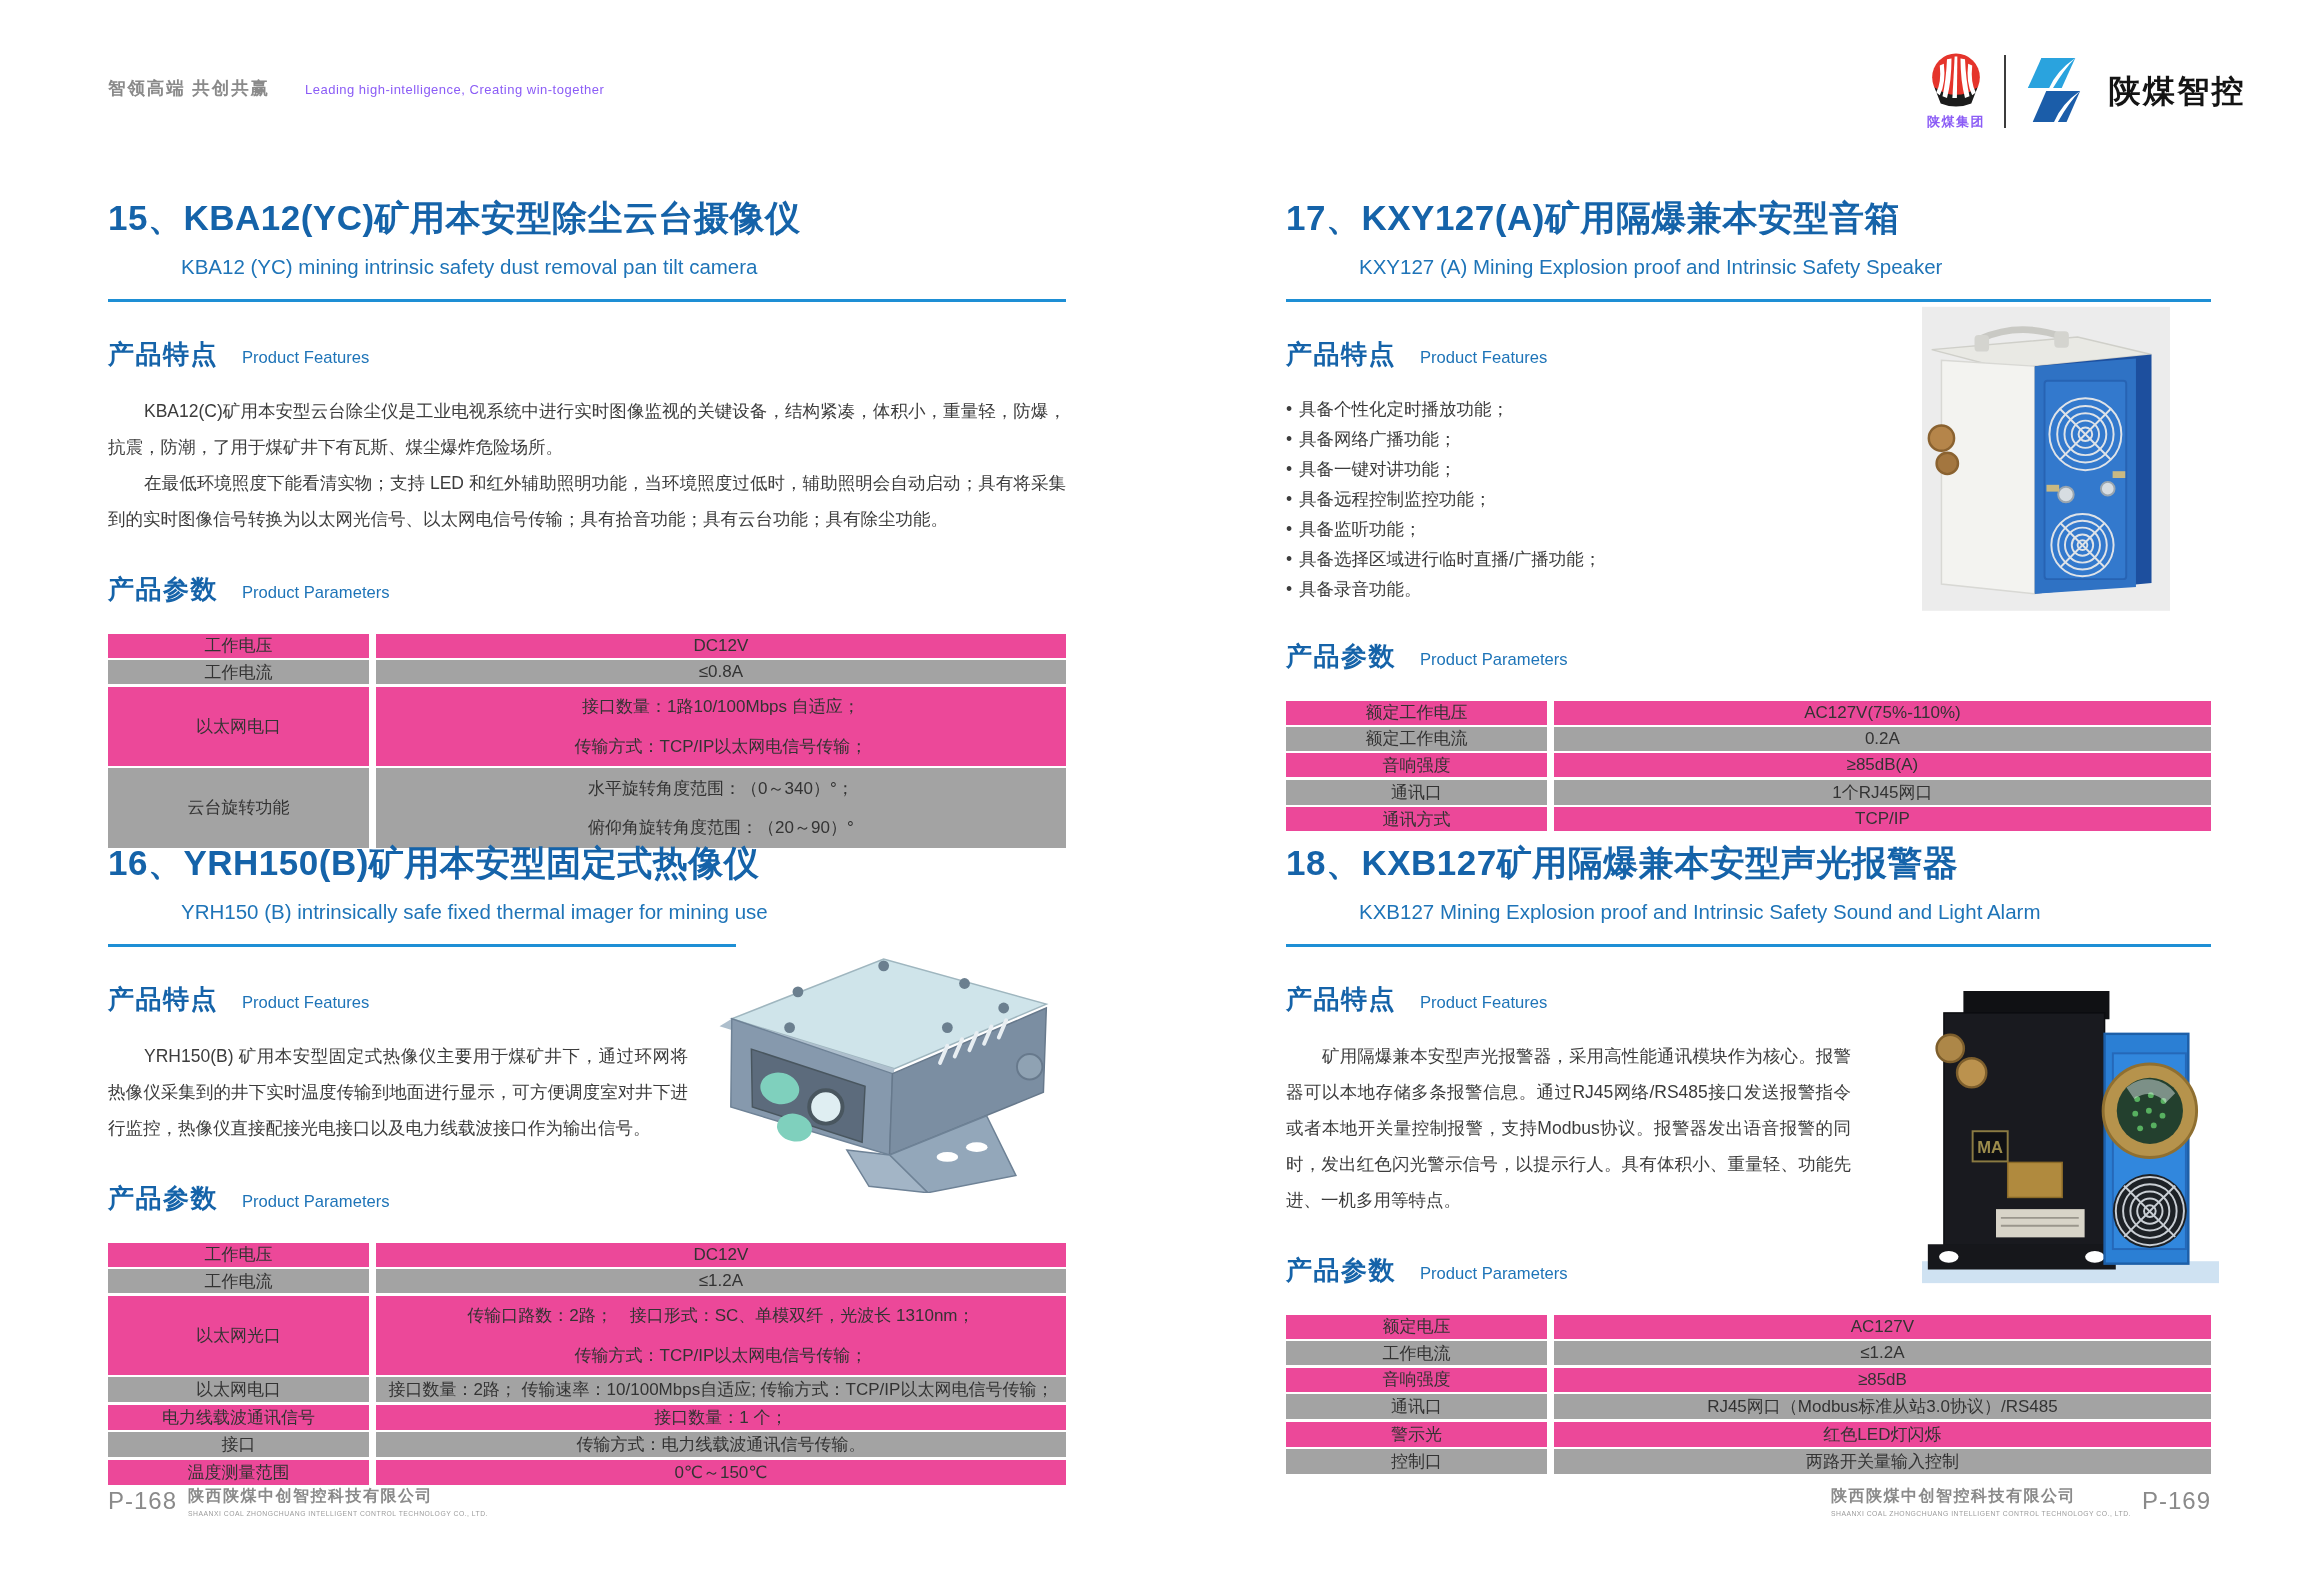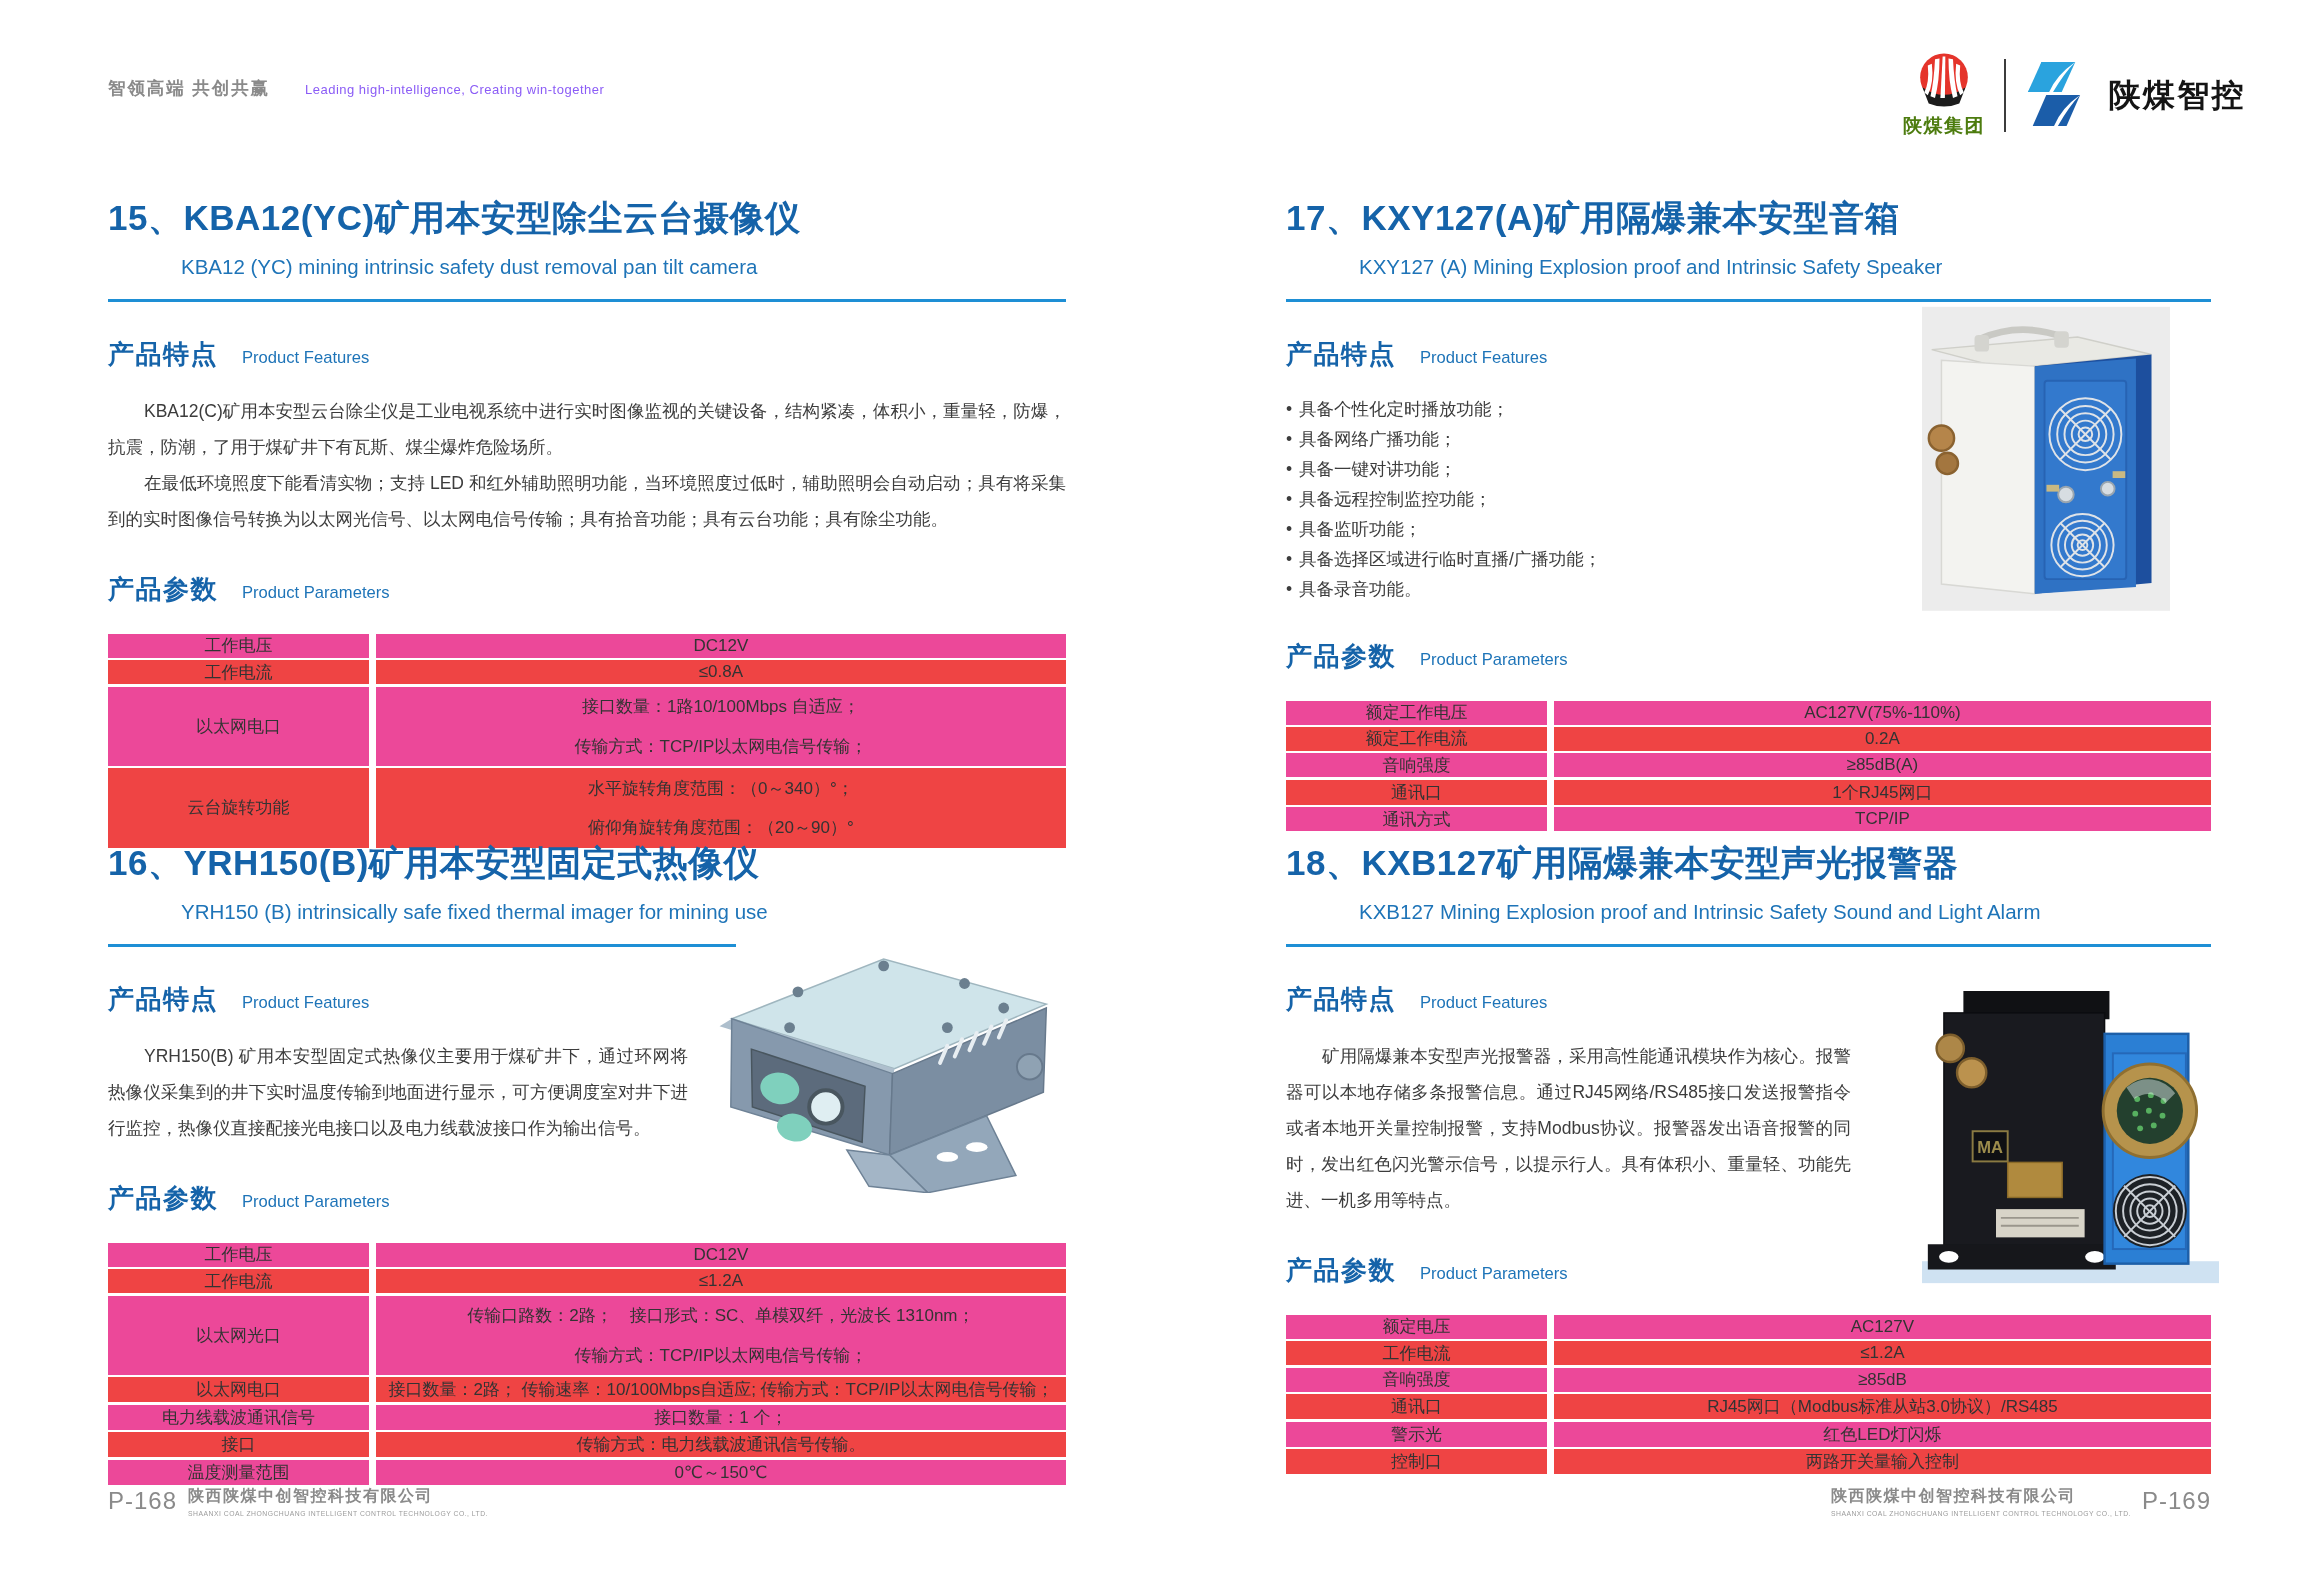--- a/index.html
+++ b/index.html
@@ -8,21 +8,21 @@
     background:#ffffff;color:#3c3c3c;
     font-family:"Liberation Sans","DejaVu Sans",sans-serif;
   }
   
   .header{position:absolute;left:108px;top:76px;display:flex;align-items:baseline;gap:35px}
   .slogan-zh{font-size:17.5px;font-weight:600;color:#8a8a8a;letter-spacing:1.9px}
   .slogan-en{font-size:13px;color:#8b5cf6;letter-spacing:0.5px}
 
   .logos{position:absolute;right:73px;top:53px;display:flex;align-items:center;gap:19.5px}
   .group-logo{display:flex;flex-direction:column;align-items:center;gap:3.9px}
-  .group-name{font-size:19px;font-weight:bold;color:#4d7c0f;letter-spacing:1.5px}
+  .group-name{font-size:13px;font-weight:bold;color:#8b5cf6;letter-spacing:1.5px}
   .logo-sep{width:1.5px;height:73px;background:#3c3c3c}
   .brand{display:flex;align-items:center;gap:25px}
   .brand-name{font-size:32px;font-weight:900;color:#141414;letter-spacing:2.4px}
 
   
   .col{position:absolute;top:0;height:1168px}
   #col-left{left:108px;width:958px}
   #col-right{left:1286px;width:925px}
   .sec{position:absolute;left:0;width:100%}
   .sec-title{font-size:35px;font-weight:bold;color:#1563a9;letter-spacing:0.5px;margin:0}
@@ -42,21 +42,21 @@
   .bullets{margin-top:22px;width:609px}
   .bullet{display:flex;font-size:17.5px;line-height:30px;color:#3c3c3c}
   .dot{margin-right:6.8px}
 
   .ptable{margin-top:27px;display:flex;flex-direction:column;gap:2.4px}
   .prow{display:flex;gap:6.8px}
   .prow .pcell{min-height:24px;display:flex;align-items:center;justify-content:center}
   .pcell-l{width:261px;flex:none;font-size:17px;color:#333}
   .pcell-r{flex:1;flex-direction:column;font-size:17px;color:#333}
   .prow.odd  .pcell{background:#ec4899}
-  .prow.even .pcell{background:#ef4444}
+  .prow.even .pcell{background:#a3a3a3}
   .vline{padding:1px 11.7px;text-align:center}
   .prow.tall .vline{margin:7.3px 0}
 
   .prod-img{position:absolute}
   .prod-img svg{display:block;width:100%;height:100%}
 
   
   .footer{position:absolute;display:flex;align-items:center;gap:11px}
   #footer-left{left:108px;top:1486px}
   #footer-right{right:108px;top:1486px}

